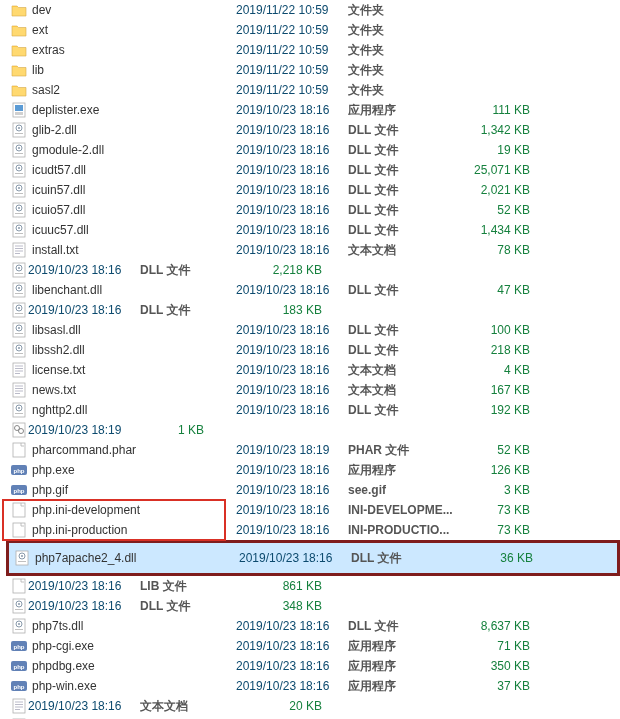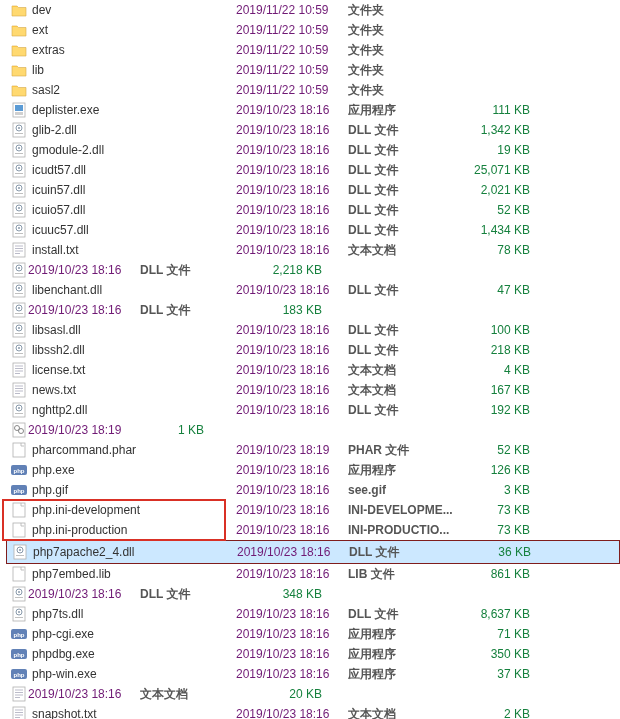--- a/index.html
+++ b/index.html
@@ -12,24 +12,24 @@
     }
     .file-list { width: 100%; }
     .file-row {
       display: flex;
       align-items: center;
       height: 20px;
       padding-left: 4px;
       white-space: nowrap;
       margin-left: 6px;
     }
-    .file-row.selected { background: #cce8ff; border: 1px solid #7f1d1d; height: 24px; }
+    .file-row.selected { background: #cce8ff; border: 3px solid #7f1d1d; height: 36px; }
     .icon-cell { width: 18px; height: 16px; display: inline-flex; align-items: center; justify-content: center; flex-shrink: 0; }
     .name-cell { width: 208px; padding-left: 4px; overflow: hidden; text-overflow: ellipsis; }
-    .date-cell { width: 112px; color: #701a75; }
+    .date-cell { width: 112px; color: #0c4a6e; }
     .type-cell { width: 118px; color: #555; overflow: hidden; text-overflow: ellipsis; font-weight: bold; }
     .size-cell { width: 70px; text-align: right; color: #15803d; padding-right: 6px; }
     .highlight-box {
       position: absolute;
       left: 2px;
       width: 224px;
       border: 2px solid #d93025;
       top: 480px;
       height: 42px;
       pointer-events: none;
@@ -411,21 +411,20 @@
         <span class="type-cell">DLL 文件</span>
         <span class="size-cell">36 KB</span>
       </div>
       <div class="file-row">
         <span class="icon-cell">
           <svg width="14" height="16" viewBox="0 0 14 16">
             <rect x="1" y="1" width="12" height="14" fill="#fff" stroke="#b0b0b0" stroke-width="0.8"></rect>
             <path d="M9 1 L9 4 L12 4" fill="none" stroke="#b0b0b0" stroke-width="0.8"></path>
           </svg>
         </span>
-        <span class="name-cell">php7embed.lib</span>
         <span class="date-cell">2019/10/23 18:16</span>
         <span class="type-cell">LIB 文件</span>
         <span class="size-cell">861 KB</span>
       </div>
       <div class="file-row">
         <span class="icon-cell">
           <svg width="14" height="16" viewBox="0 0 14 16">
             <rect x="1" y="1" width="12" height="14" fill="#fff" stroke="#b0b0b0" stroke-width="0.8"></rect>
             <circle cx="7" cy="6" r="3" fill="none" stroke="#8899aa" stroke-width="1"></circle>
             <circle cx="7" cy="6" r="1" fill="#8899aa"></circle>

